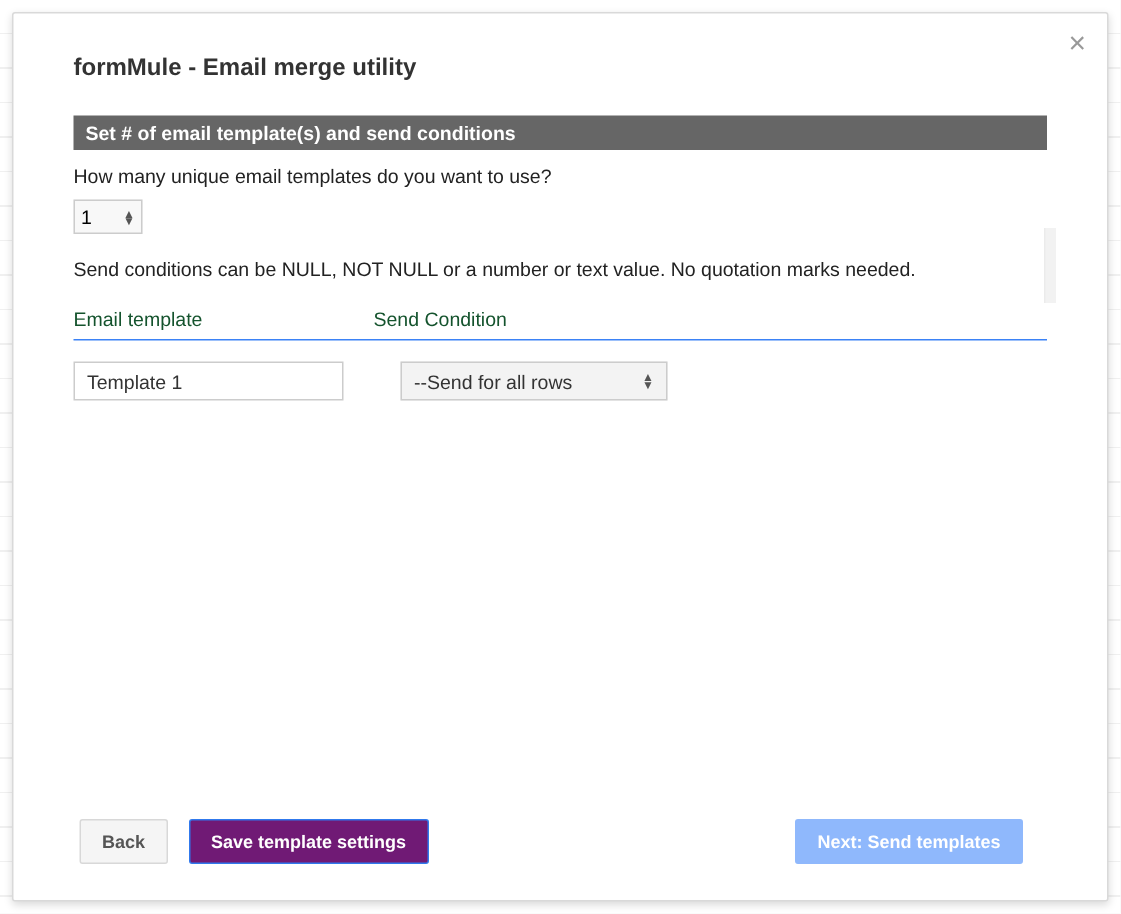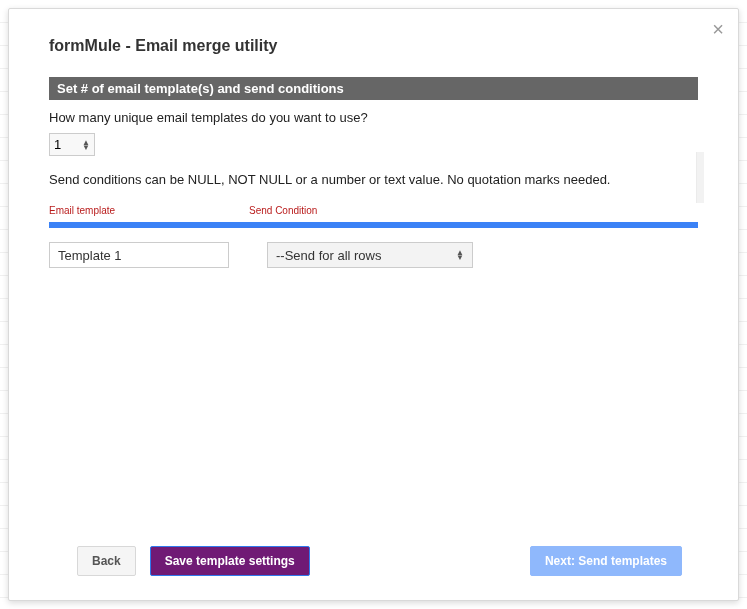--- a/index.html
+++ b/index.html
@@ -89,23 +89,23 @@
       display: flex;
       flex-direction: column;
     }
     .cond-note {
       font-size: 13px;
       color: #222222;
       margin-bottom: 18px;
     }
     .col-headers {
       display: flex;
-      font-size: 10px;
-      color: #b91c1c;
-      border-bottom: 6px solid #3b82f6;
+      font-size: 13px;
+      color: #14532d;
+      border-bottom: 1px solid #3b82f6;
       padding-bottom: 6px;
       margin-bottom: 14px;
     }
     .col-template { width: 200px; }
     .col-cond { flex: 1; }
     .template-row {
       display: flex;
       align-items: center;
       gap: 38px;
     }
@@ -116,39 +116,39 @@
       padding: 4px 8px;
       width: 180px;
       height: 26px;
       color: #333333;
     }
     .cond-select {
       border: 1px solid #cccccc;
       background: #f3f3f3;
       font-size: 13px;
       padding: 4px 8px;
-      width: 206px;
+      width: 178px;
       height: 26px;
       display: flex;
       justify-content: space-between;
       align-items: center;
       color: #333333;
     }
     .scroll-edge {
       position: absolute;
       top: 75px;
       bottom: 65px;
       right: -6px;
       width: 8px;
       background: #f2f2f2;
       border-left: 1px solid #ebebeb;
     }
     .button-bar {
       position: absolute;
-      left: 68px;
+      left: 44px;
       right: 56px;
       bottom: 24px;
       display: flex;
       align-items: center;
       justify-content: space-between;
     }
     .btn {
       font-size: 12px;
       font-weight: bold;
       padding: 8px 14px;

